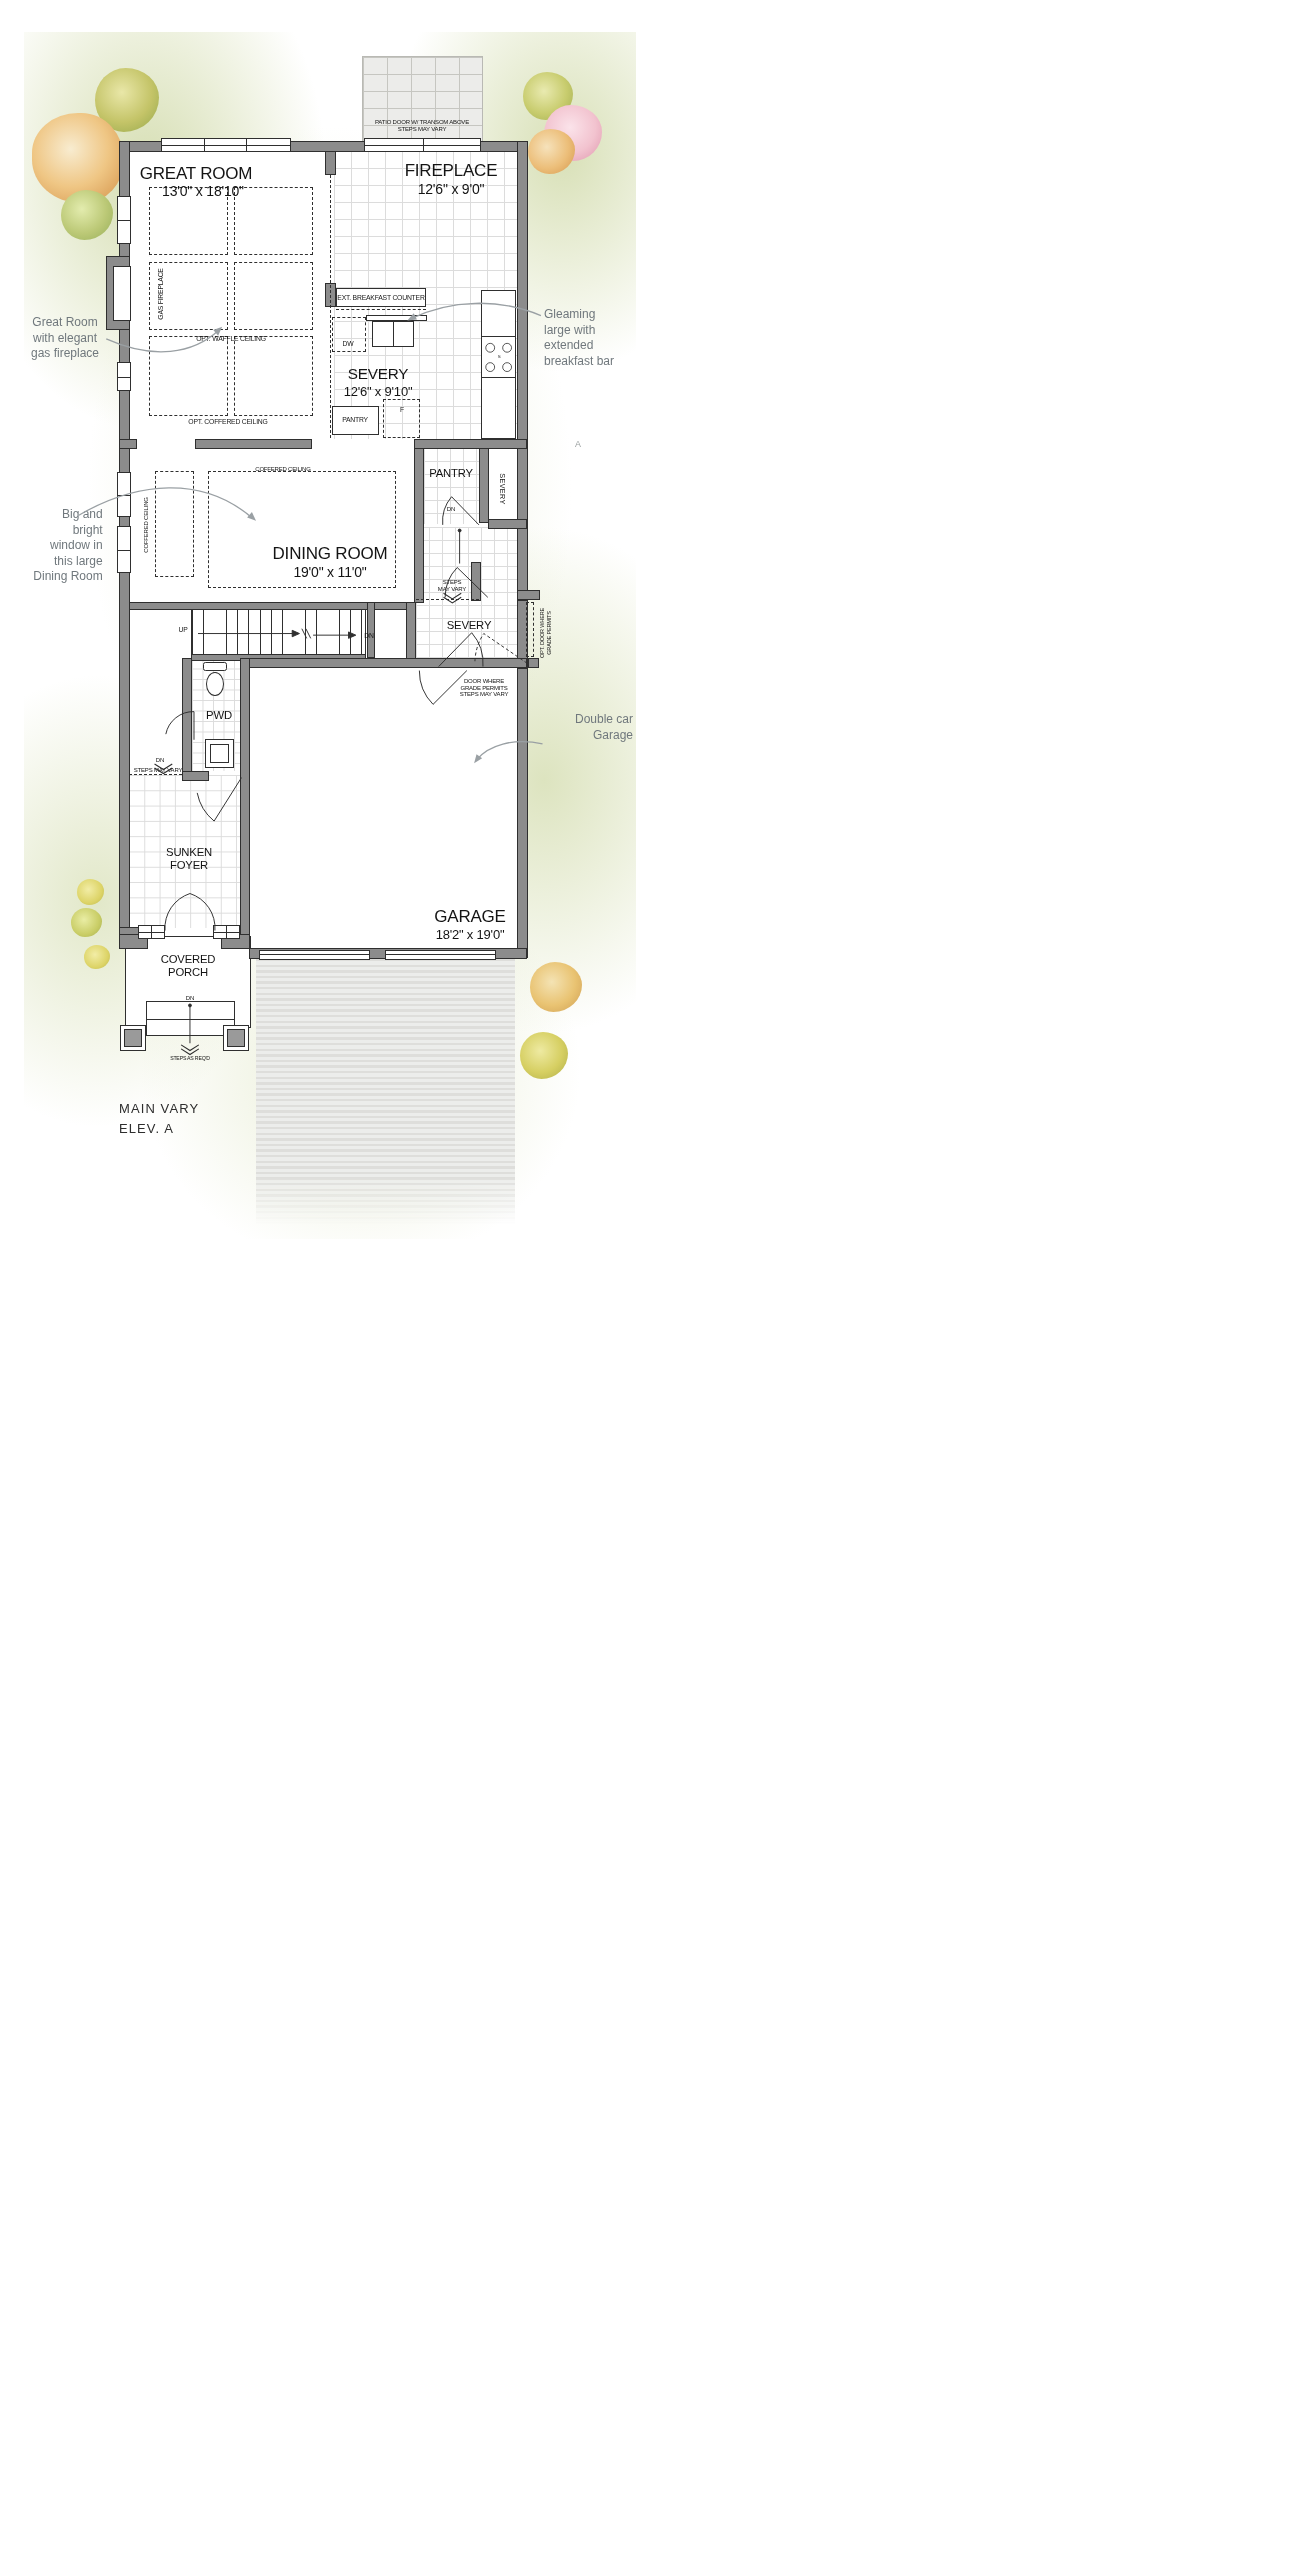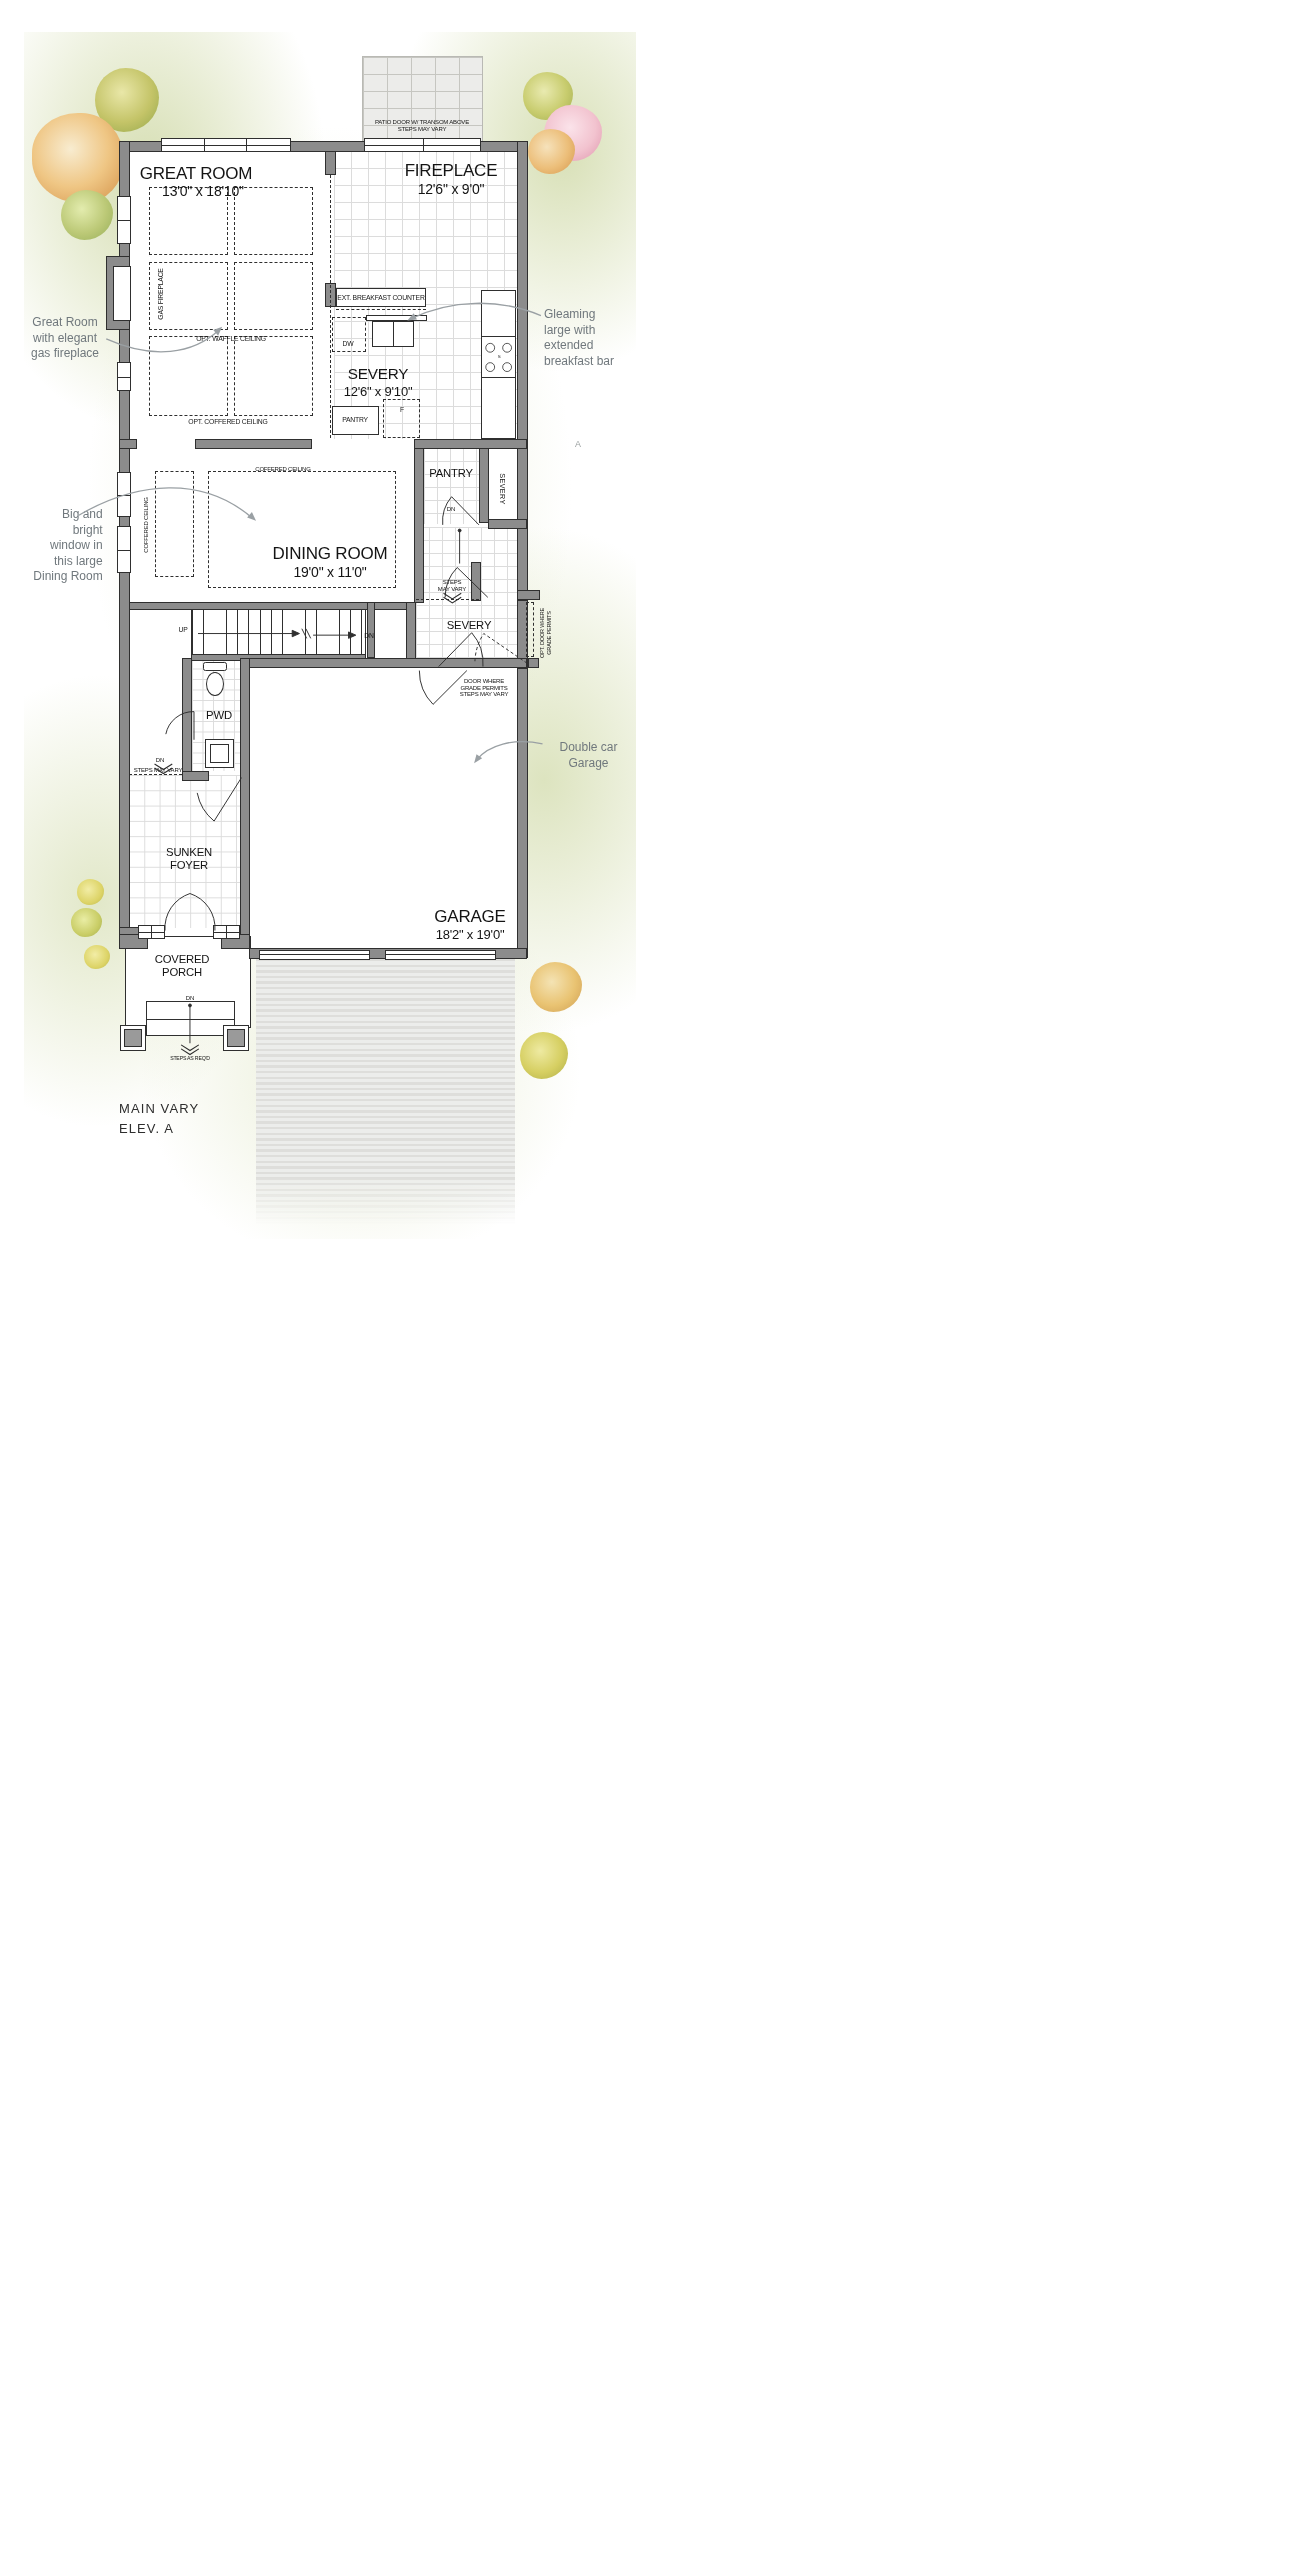--- a/index.html
+++ b/index.html
@@ -223,21 +223,21 @@
 
   <div class="lbl sm" style="left:183px;top:630px;width:21px;">UP</div>
   <div class="lbl sm" style="left:369px;top:636px;width:21px;">DN</div>
 
   <div class="lbl t3" style="left:219px;top:715px;width:48px;">PWD</div>
   <div class="lbl xs" style="left:160px;top:760px;width:19.3px;">DN</div>
   <div class="lbl xs" style="left:158px;top:770px;width:72px;">STEPS MAY VARY</div>
 
   <div class="lbl t3" style="left:189px;top:859px;width:80px;">SUNKEN
 FOYER</div>
-  <div class="lbl t3" style="left:182px;top:966px;width:89px;">COVERED
+  <div class="lbl t3" style="left:188px;top:966px;width:89px;">COVERED
 PORCH</div>
   <div class="lbl xs" style="left:190px;top:998px;width:19.3px;">DN</div>
   <div class="lbl xxs" style="left:190px;top:1059px;width:72px;">STEPS AS REQ'D</div>
 
   <div class="lbl t1" style="left:470px;top:917px;width:129px;">GARAGE</div>
   <div class="lbl" style="left:470px;top:935px;width:113px;font-size:13px;">18'2" x 19'0"</div>
 
   <div class="plan-title" style="left:119px;top:1099px;">MAIN VARY
 ELEV. A</div>
   <div class="margin-a" style="left:575px;top:439px;">A</div>
@@ -247,21 +247,21 @@
 gas fireplace</div>
   <div class="anno" style="left:544px;top:307px;width:89px;text-align:left;">Gleaming
 large with
 extended
 breakfast bar</div>
   <div class="anno" style="left:17.7px;top:507px;width:85px;text-align:right;">Big and
 bright
 window in
 this large
 Dining Room</div>
-  <div class="anno" style="left:544px;top:740px;width:89px;text-align:center;">Double car
+  <div class="anno" style="left:544px;top:712px;width:89px;text-align:right;">Double car
 Garage</div>
 
   <svg class="overlay" width="652" height="1288" viewBox="0 0 810 1600">
 
     <g stroke="#2f2f2f" stroke-width="1.2" fill="none">
       <path d="M 595 652 L 561 617 A 48 48 0 0 0 550 652"></path>
       <path d="M 606 742 L 568 705 A 53 53 0 0 0 553 742"></path>
       <path d="M 545 828 L 586 786 A 58 58 0 0 1 600 828"></path>
       <path d="M 655 824 L 601 787 A 66 66 0 0 0 590 824" stroke-dasharray="4 3"></path>
       <path d="M 580 833 L 538 875 A 59 59 0 0 1 521 833"></path>

